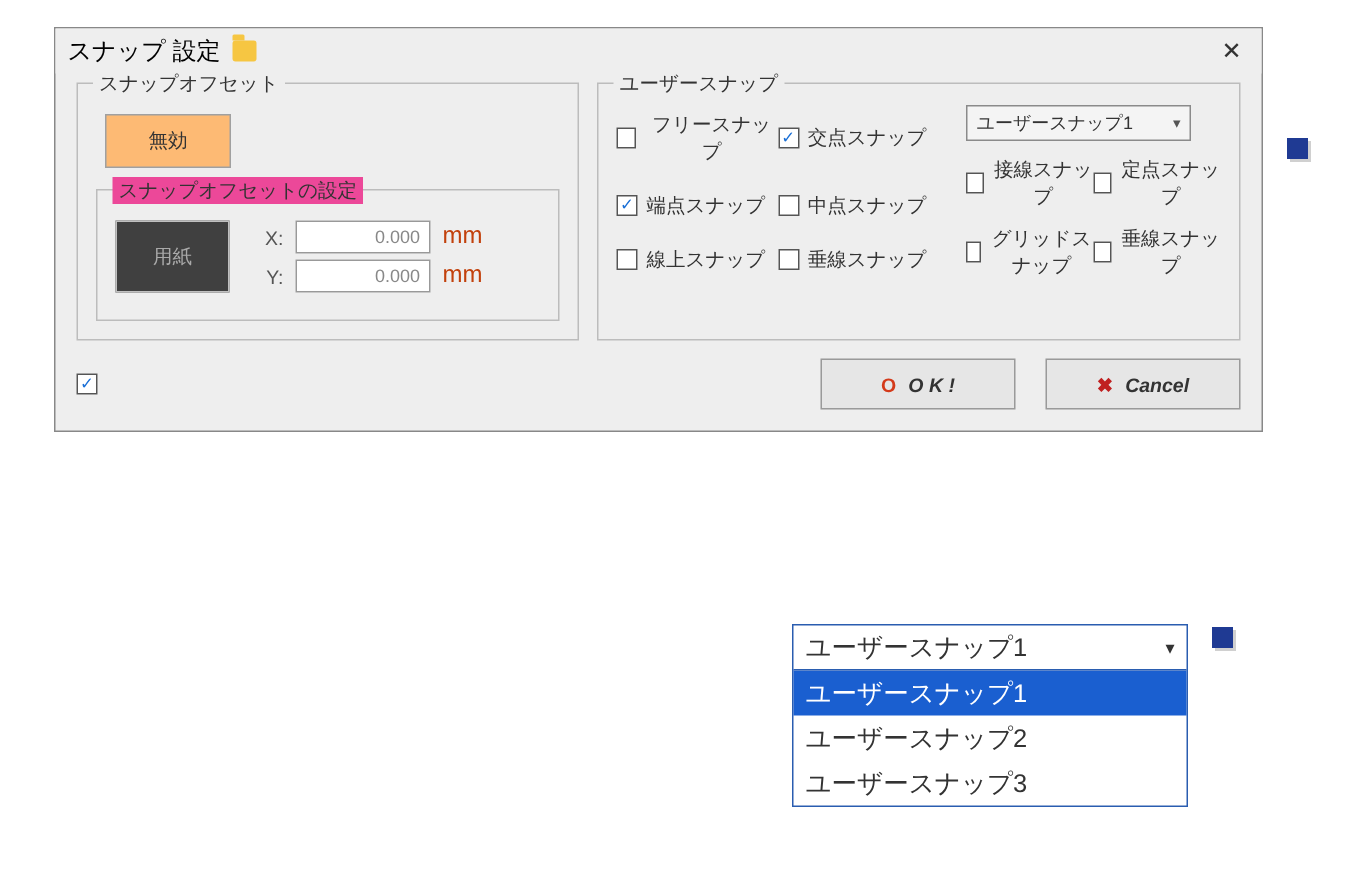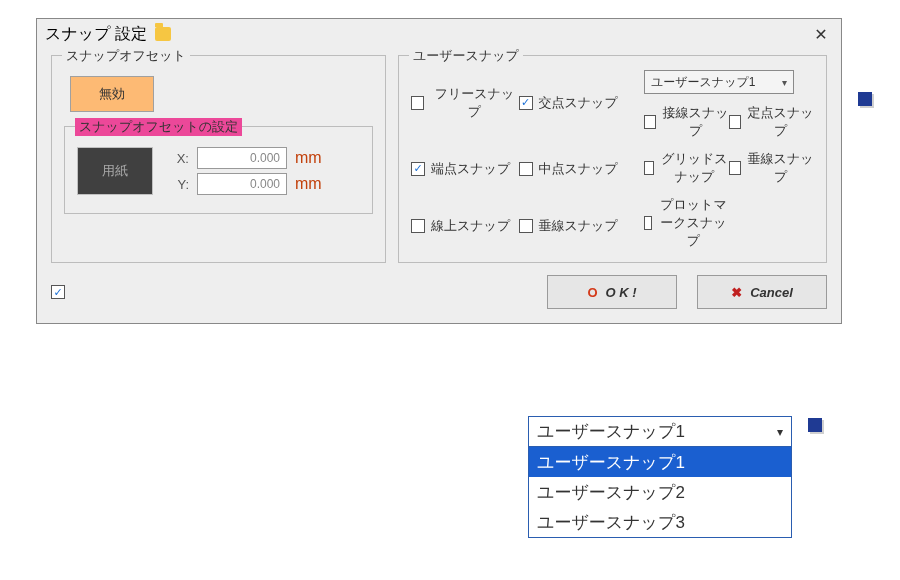--- a/index.html
+++ b/index.html
@@ -305,24 +305,20 @@
                 <span class="cblabel">定点スナップ</span>
               </span>
               <span class="cbwrap">
                 <span class="cb"></span>
                 <span class="cblabel">グリッドスナップ</span>
               </span>
               <span class="cbwrap">
                 <span class="cb"></span>
                 <span class="cblabel">垂線スナップ</span>
               </span>
-              <span class="cbwrap">
-                <span class="cb"></span>
-                <span class="cblabel">プロットマークスナップ</span>
-              </span>
             </div>
         </div>
       </div>
     </div>
   </div>
 
   <div class="footer">
     <div class="left">
       <span class="cbwrap">
         <span class="cb checked"></span>

